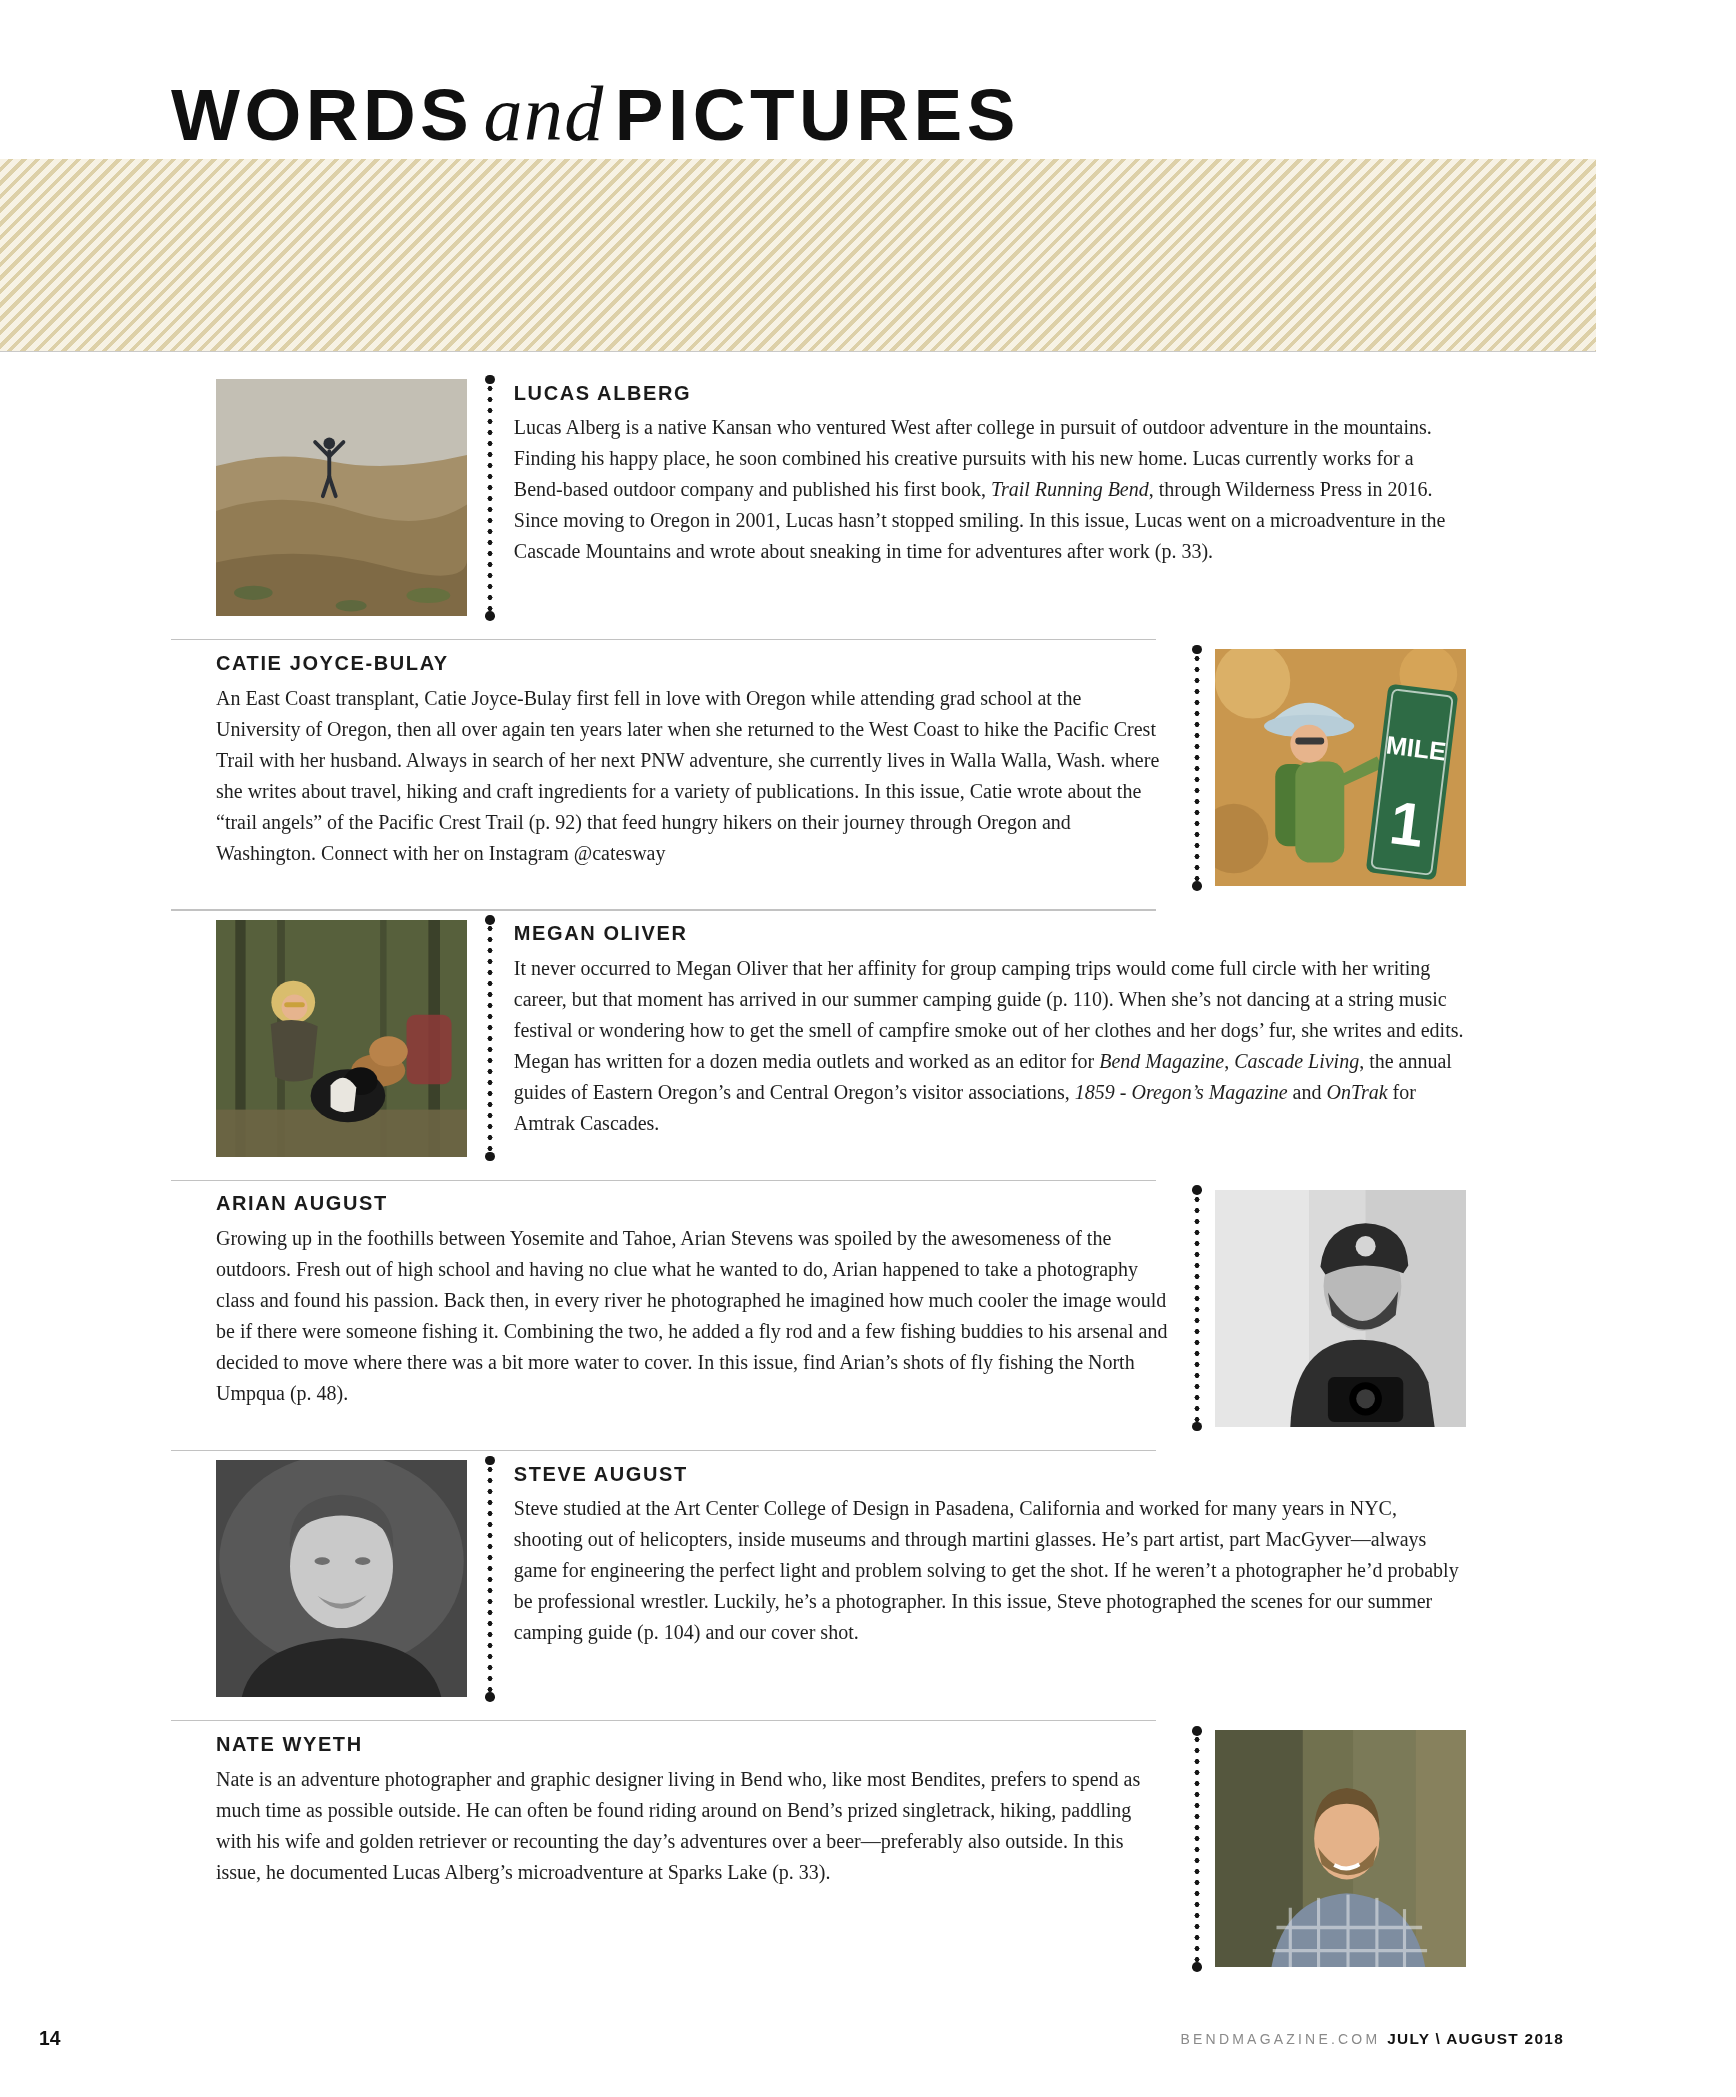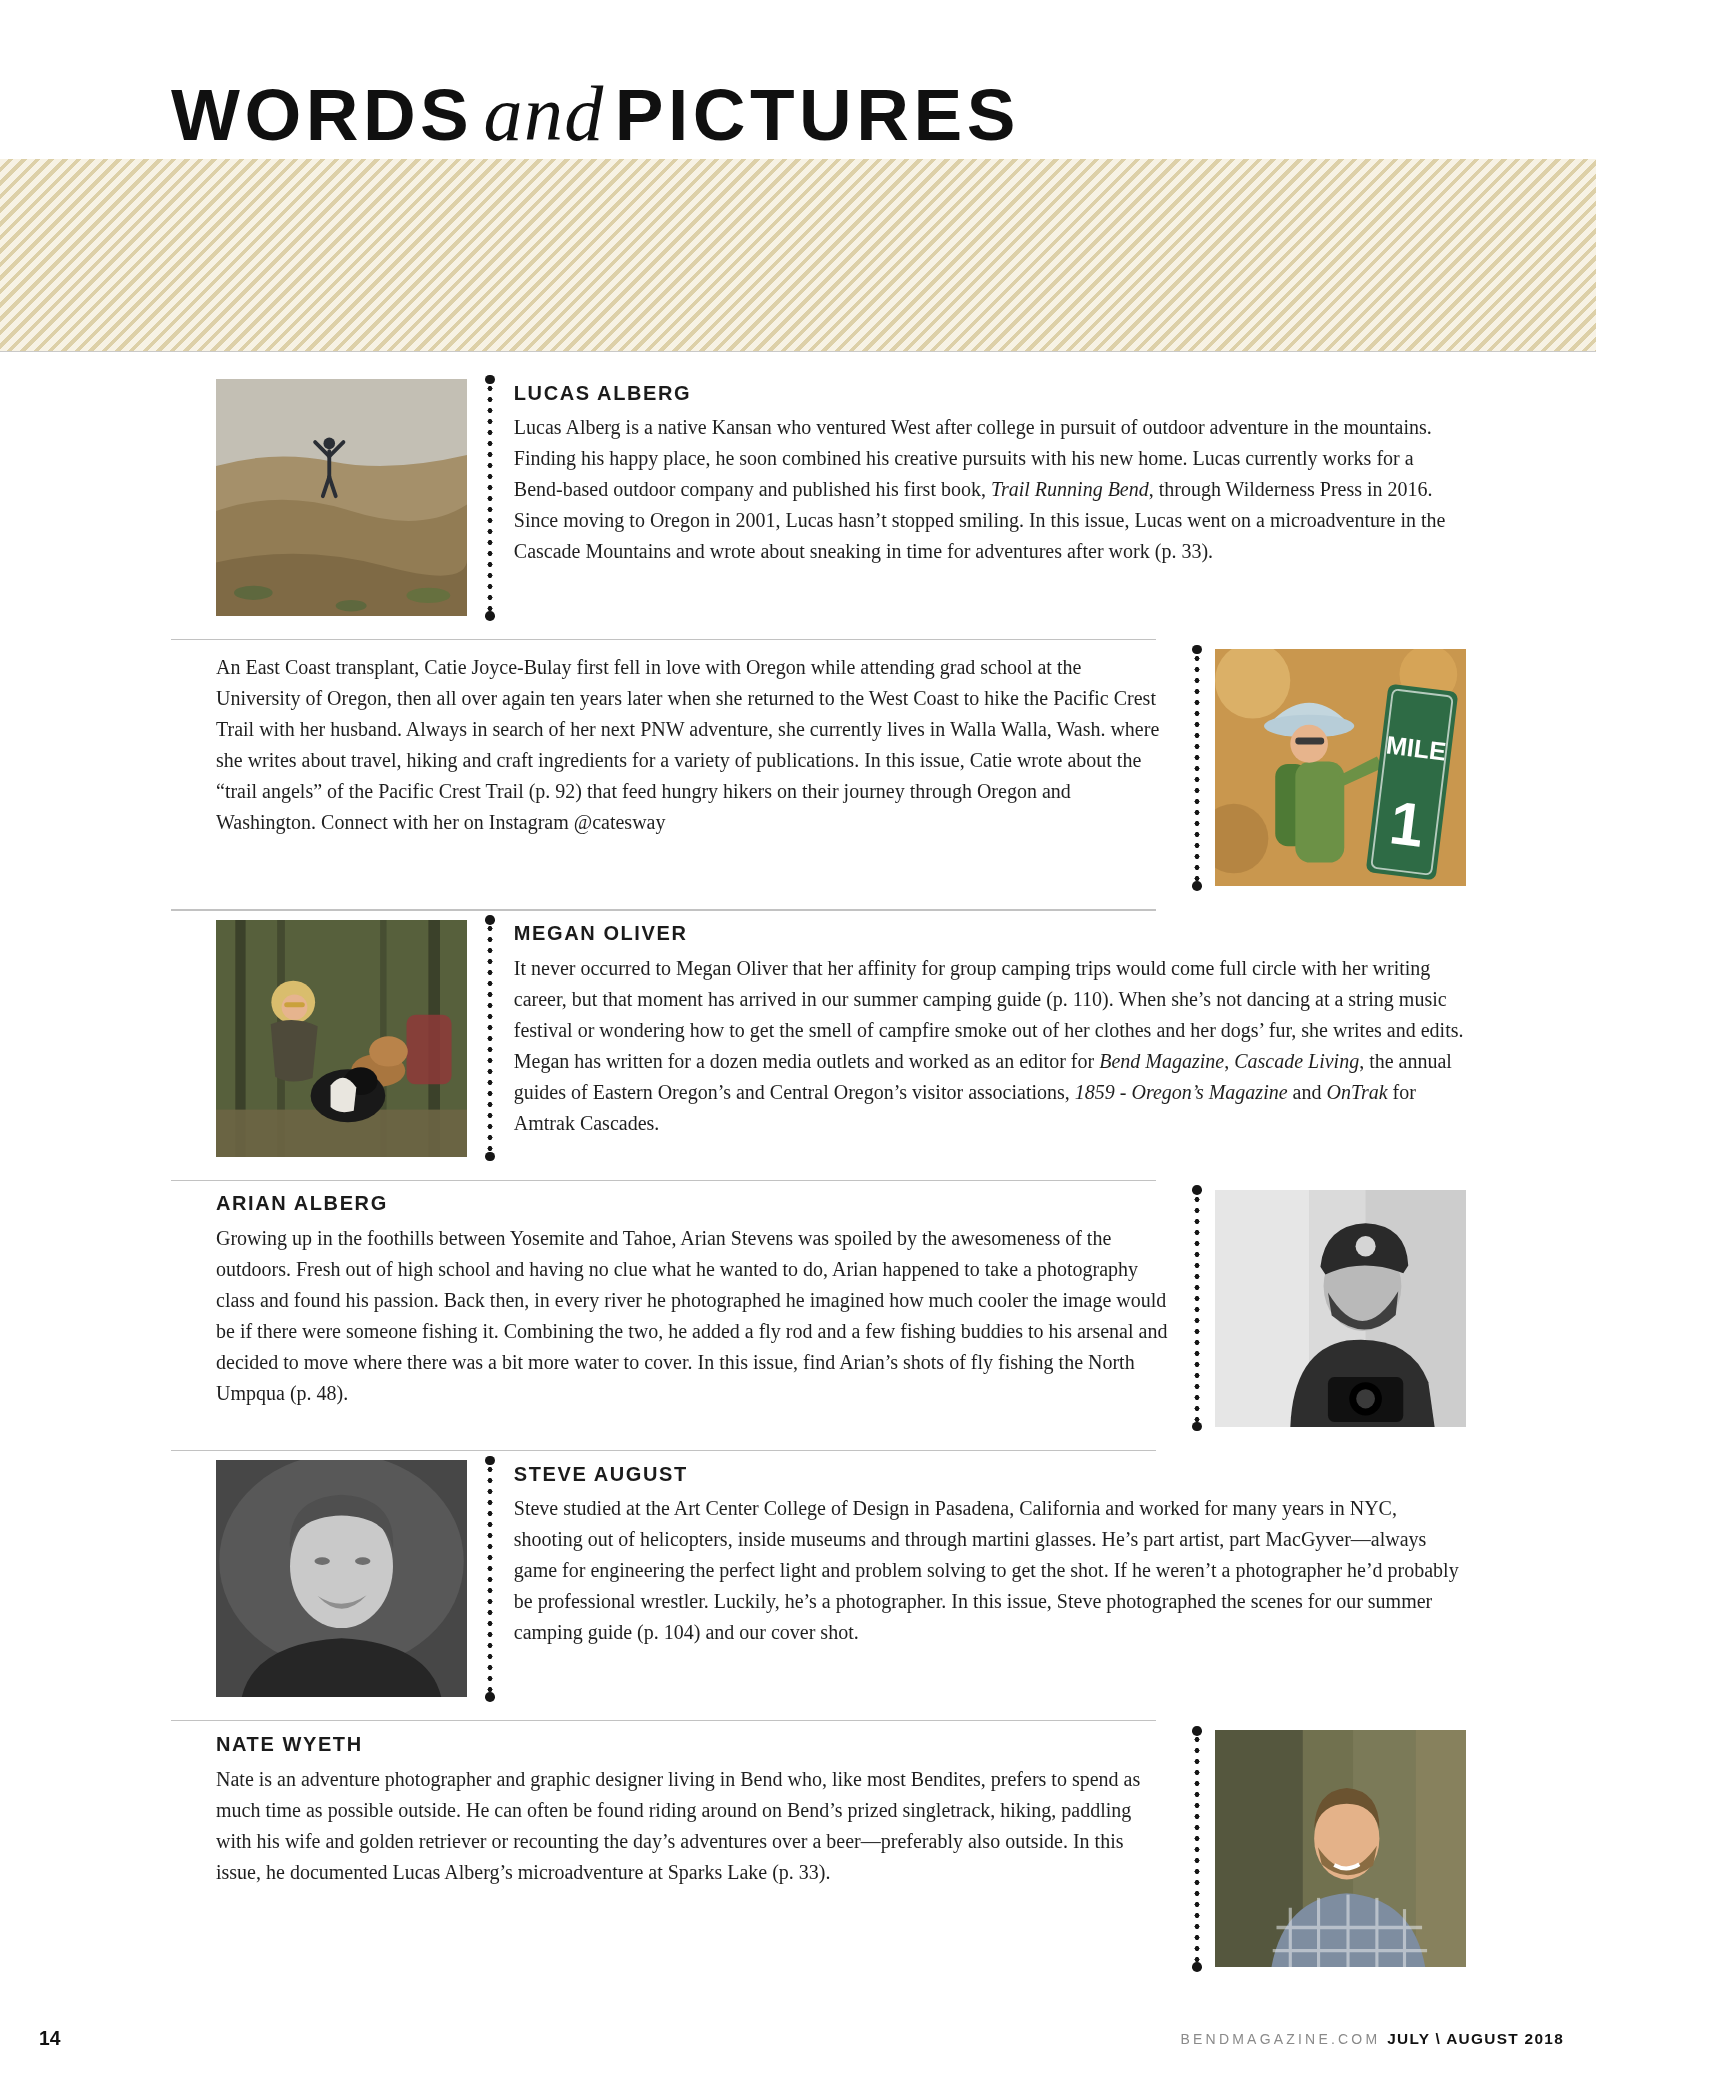--- a/index.html
+++ b/index.html
@@ -85,20 +85,21 @@
       <div class="bio">
         <h2 class="cname">LUCAS ALBERG</h2>
         <p class="btext"><span>Lucas Alberg is a native Kansan who ventured West after college in pursuit of outdoor adventure in the mountains. Finding his happy place, he soon combined his creative pursuits with his new home. Lucas currently works for a Bend-based outdoor company and published his first book, </span><span class="it">Trail Running Bend</span><span>, through Wilderness Press in 2016. Since moving to Oregon in 2001, Lucas hasn’t stopped smiling. In this issue, Lucas went on a microadventure in the Cascade Mountains and wrote about sneaking in time for adventures after work (p. 33).</span></p>
       </div>
     </section>
 
     <div class="hr"></div>
 
     <section class="row right">
       <div class="bio">
+        <h2 class="cname">CATIE JOYCE-BULAY</h2>
         <p class="btext"><span>An East Coast transplant, Catie Joyce-Bulay first fell in love with Oregon while attending grad school at the University of Oregon, then all over again ten years later when she returned to the West Coast to hike the Pacific Crest Trail with her husband. Always in search of her next PNW adventure, she currently lives in Walla Walla, Wash. where she writes about travel, hiking and craft ingredients for a variety of publications. In this issue, Catie wrote about the “trail angels” of the Pacific Crest Trail (p. 92) that feed hungry hikers on their journey through Oregon and Washington. Connect with her on Instagram @catesway</span></p>
       </div>
       <div class="dotline"></div>
       <div class="photo">
         <svg viewBox="0 0 400 375" preserveAspectRatio="none">
           <rect width="400" height="375" fill="#c9974e"></rect>
           <circle cx="60" cy="50" r="60" fill="#e3bb72" opacity="0.7"></circle>
           <circle cx="340" cy="40" r="46" fill="#dfae5e" opacity="0.6"></circle>
           <circle cx="30" cy="300" r="55" fill="#a87a3a" opacity="0.6"></circle>
           <rect x="96" y="182" width="52" height="130" rx="20" fill="#4e7a35"></rect>
@@ -145,21 +146,21 @@
       <div class="bio">
         <h2 class="cname">MEGAN OLIVER</h2>
         <p class="btext"><span>It never occurred to Megan Oliver that her affinity for group camping trips would come full circle with her writing career, but that moment has arrived in our summer camping guide (p. 110). When she’s not dancing at a string music festival or wondering how to get the smell of campfire smoke out of her clothes and her dogs’ fur, she writes and edits. Megan has written for a dozen media outlets and worked as an editor for </span><span class="it">Bend Magazine</span><span>, </span><span class="it">Cascade Living</span><span>, the annual guides of Eastern Oregon’s and Central Oregon’s visitor associations, </span><span class="it">1859 - Oregon’s Magazine</span><span> and </span><span class="it">OnTrak</span><span> for Amtrak Cascades.</span></p>
       </div>
     </section>
 
     <div class="hr"></div>
 
     <section class="row right">
       <div class="bio">
-        <h2 class="cname">ARIAN ALBERG</h2>
+        <h2 class="cname">ARIAN AUGUST</h2>
         <p class="btext"><span>Growing up in the foothills between Yosemite and Tahoe, Arian Stevens was spoiled by the awesomeness of the outdoors. Fresh out of high school and having no clue what he wanted to do, Arian happened to take a photography class and found his passion. Back then, in every river he photographed he imagined how much cooler the image would be if there were someone fishing it. Combining the two, he added a fly rod and a few fishing buddies to his arsenal and decided to move where there was a bit more water to cover. In this issue, find Arian’s shots of fly fishing the North Umpqua (p. 48).</span></p>
       </div>
       <div class="dotline"></div>
       <div class="photo">
         <svg viewBox="0 0 400 370" preserveAspectRatio="none">
           <rect width="400" height="370" fill="#cdcdcd"></rect>
           <rect width="150" height="370" fill="#e6e6e6"></rect>
           <rect x="150" width="90" height="370" fill="#dadada"></rect>
           <path d="M120 370 Q125 250 210 235 Q310 225 340 300 L350 370 Z" fill="#2e2e2e"></path>
           <ellipse cx="235" cy="150" rx="62" ry="70" fill="#b9b9b9"></ellipse>

